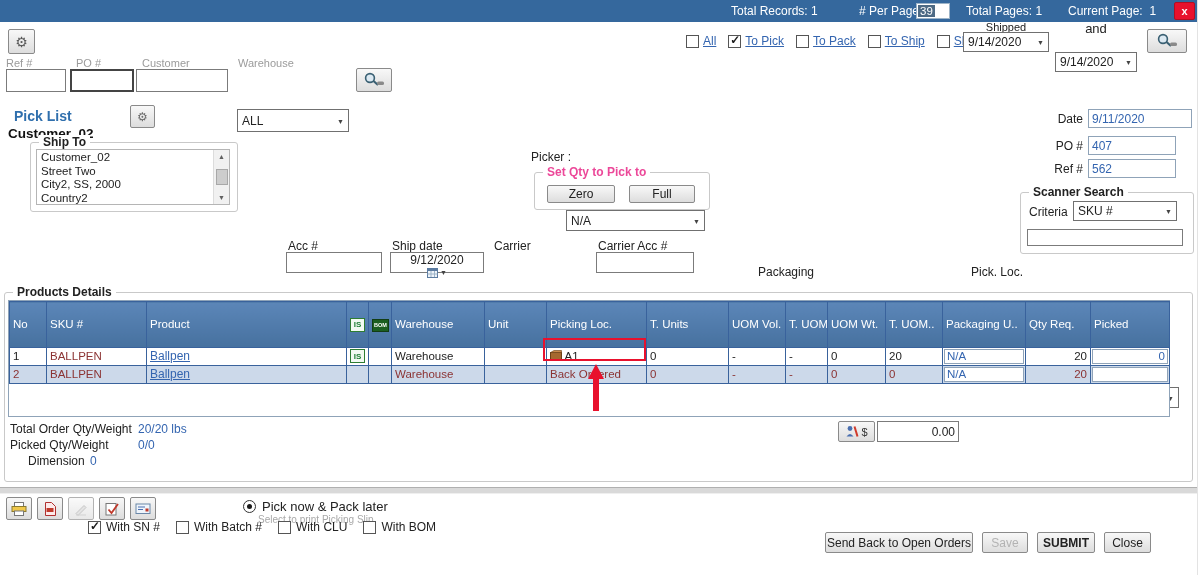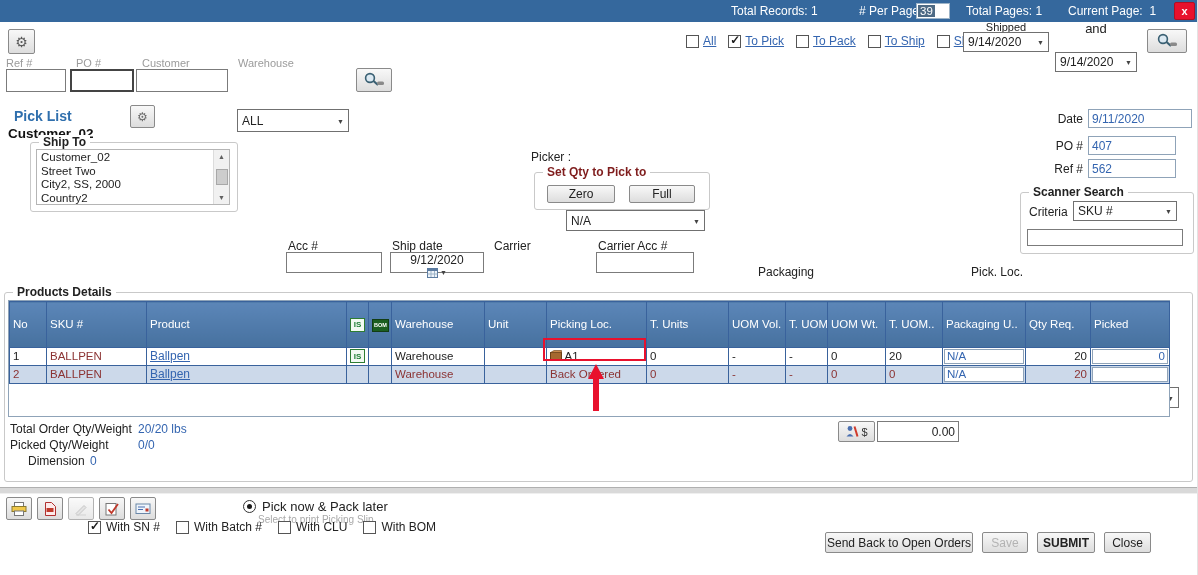--- a/index.html
+++ b/index.html
@@ -24,21 +24,21 @@
   .select .arr { position:absolute; right:4px; top:50%; transform:translateY(-50%); font-size:7px; color:#444; }
   .checkbox { width:13px; height:13px; background:#fff; border:1px solid #555; display:inline-block; position:relative; flex:none; }
   .checkbox.checked::after { content:"✓"; position:absolute; top:-3px; left:1px; font-size:12px; font-weight:bold; color:#1a1a1a; }
   .radio { width:13px; height:13px; border:1px solid #333; border-radius:50%; background:#fff; position:relative; display:inline-block; }
   .radio.selected::after { content:""; position:absolute; inset:3px; background:#1a1a1a; border-radius:50%; }
   .link-label { color:#3465b0; text-decoration:underline; font-size:12px; cursor:pointer; }
   .lbl-gray { color:#9b9b9b; font-size:11px; }
   .val-blue { color:#3465b0; }
   .groupbox { position:absolute; border:1px solid #c9c9c9; border-radius:3px; }
   .groupbox > .legend { position:absolute; top:-8px; left:8px; background:#fff; padding:0 4px; font-weight:bold; font-size:12px; color:#222; white-space:nowrap; }
-  .legend.blue { color:#7f1d1d; }
+  .legend.blue { color:#ec4899; }
 
   
   .table-wrap { position:absolute; left:8px; top:300px; width:1162px; height:117px; background:#fff; border:1px solid #8fa3b8; }
   table.ptable { border-collapse:collapse; table-layout:fixed; width:1160px; font-size:11.5px; }
   .ptable th { background:linear-gradient(#5c86b8,#46719f); color:#fff; font-weight:normal; text-align:left; padding:15px 3px; border:1px solid #39629c; height:17px; overflow:hidden; white-space:nowrap; }
   .ptable td { padding:1px 3px; border:1px solid #39629c; height:17px; overflow:hidden; white-space:nowrap; background:#fff; }
   .ptable tr.alt td { background:#ccd9ea; }
   .maroon { color:#8b3333; }
   .t-right { text-align:right; }
   .cell-input { background:#fff; border:1px solid #8fa3b8; height:15px; font-size:11.5px; padding:0 2px; display:flex; align-items:center; }

